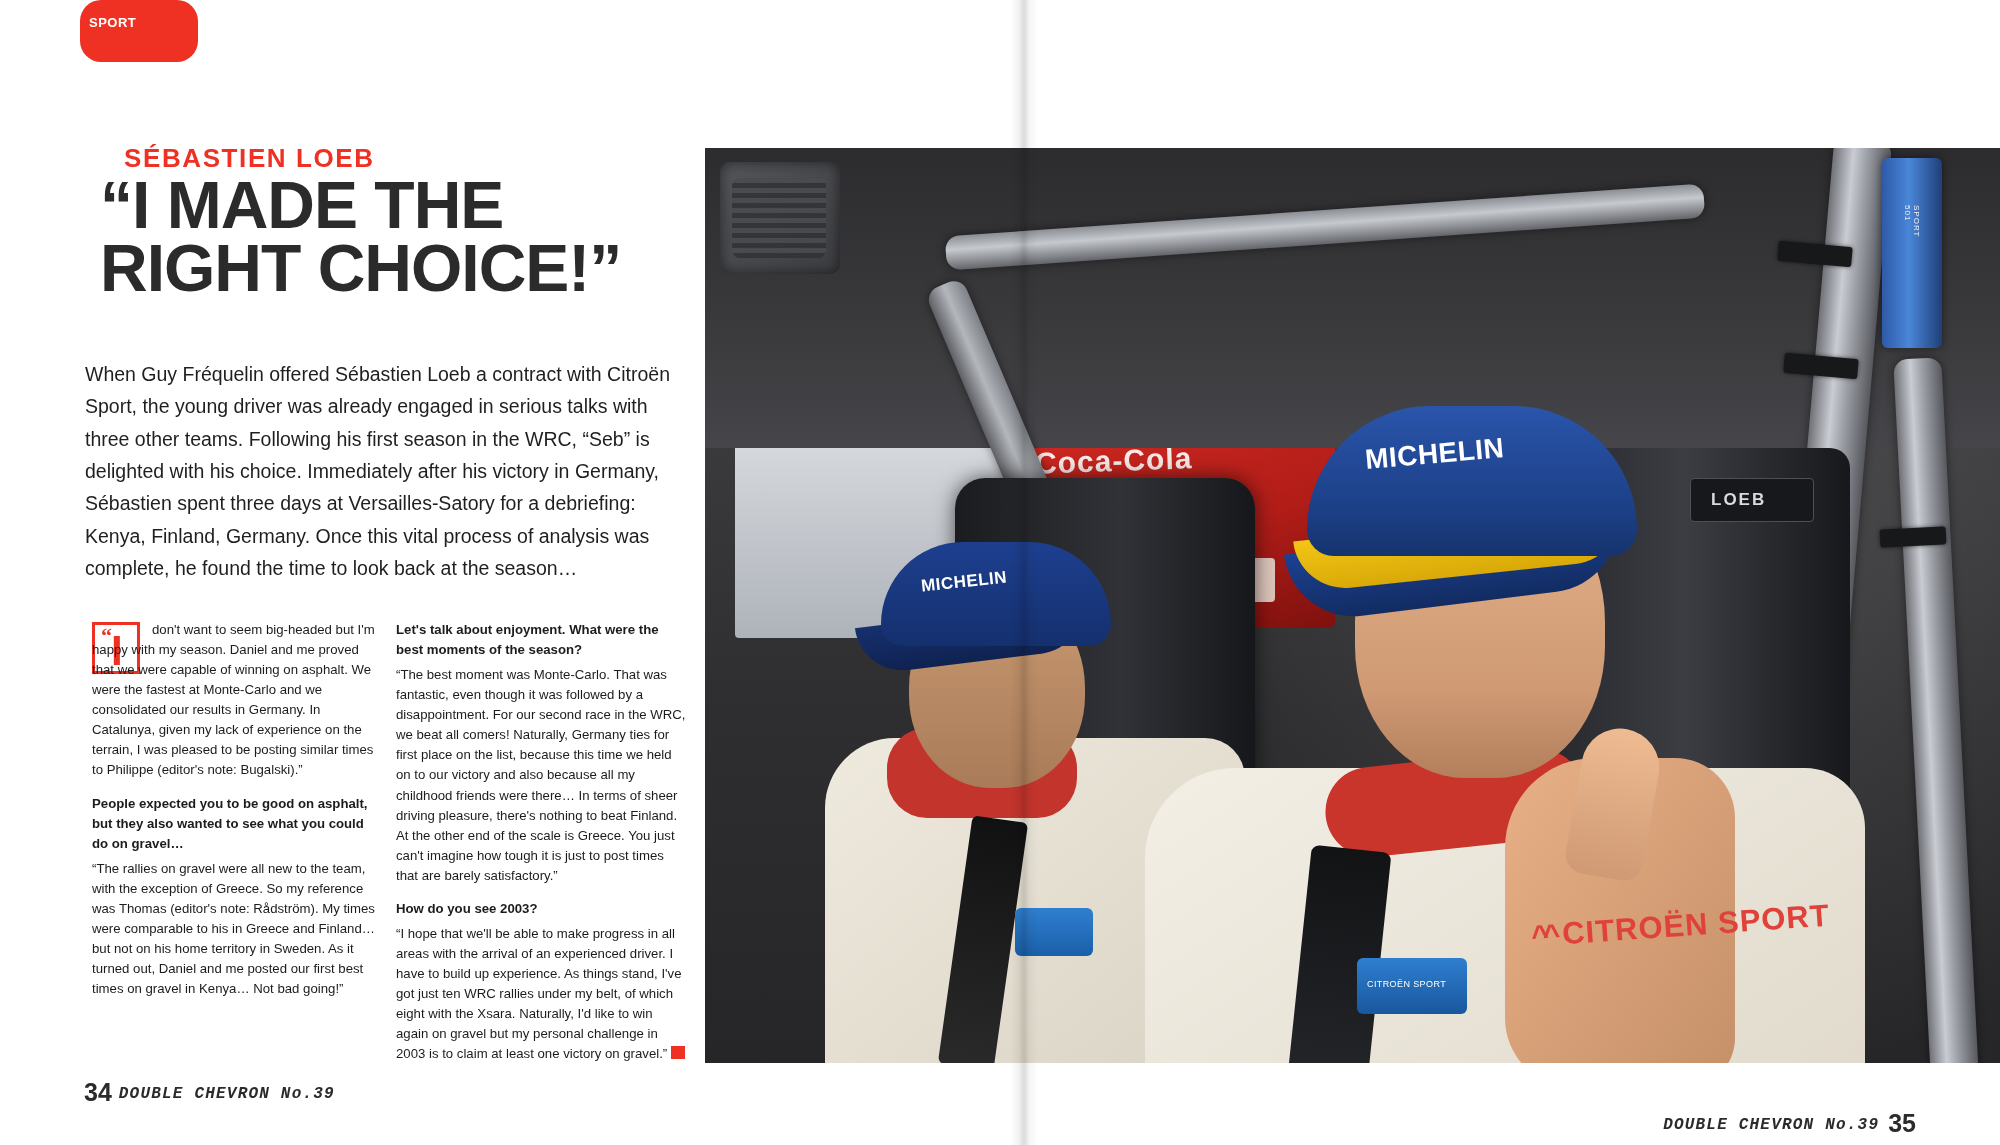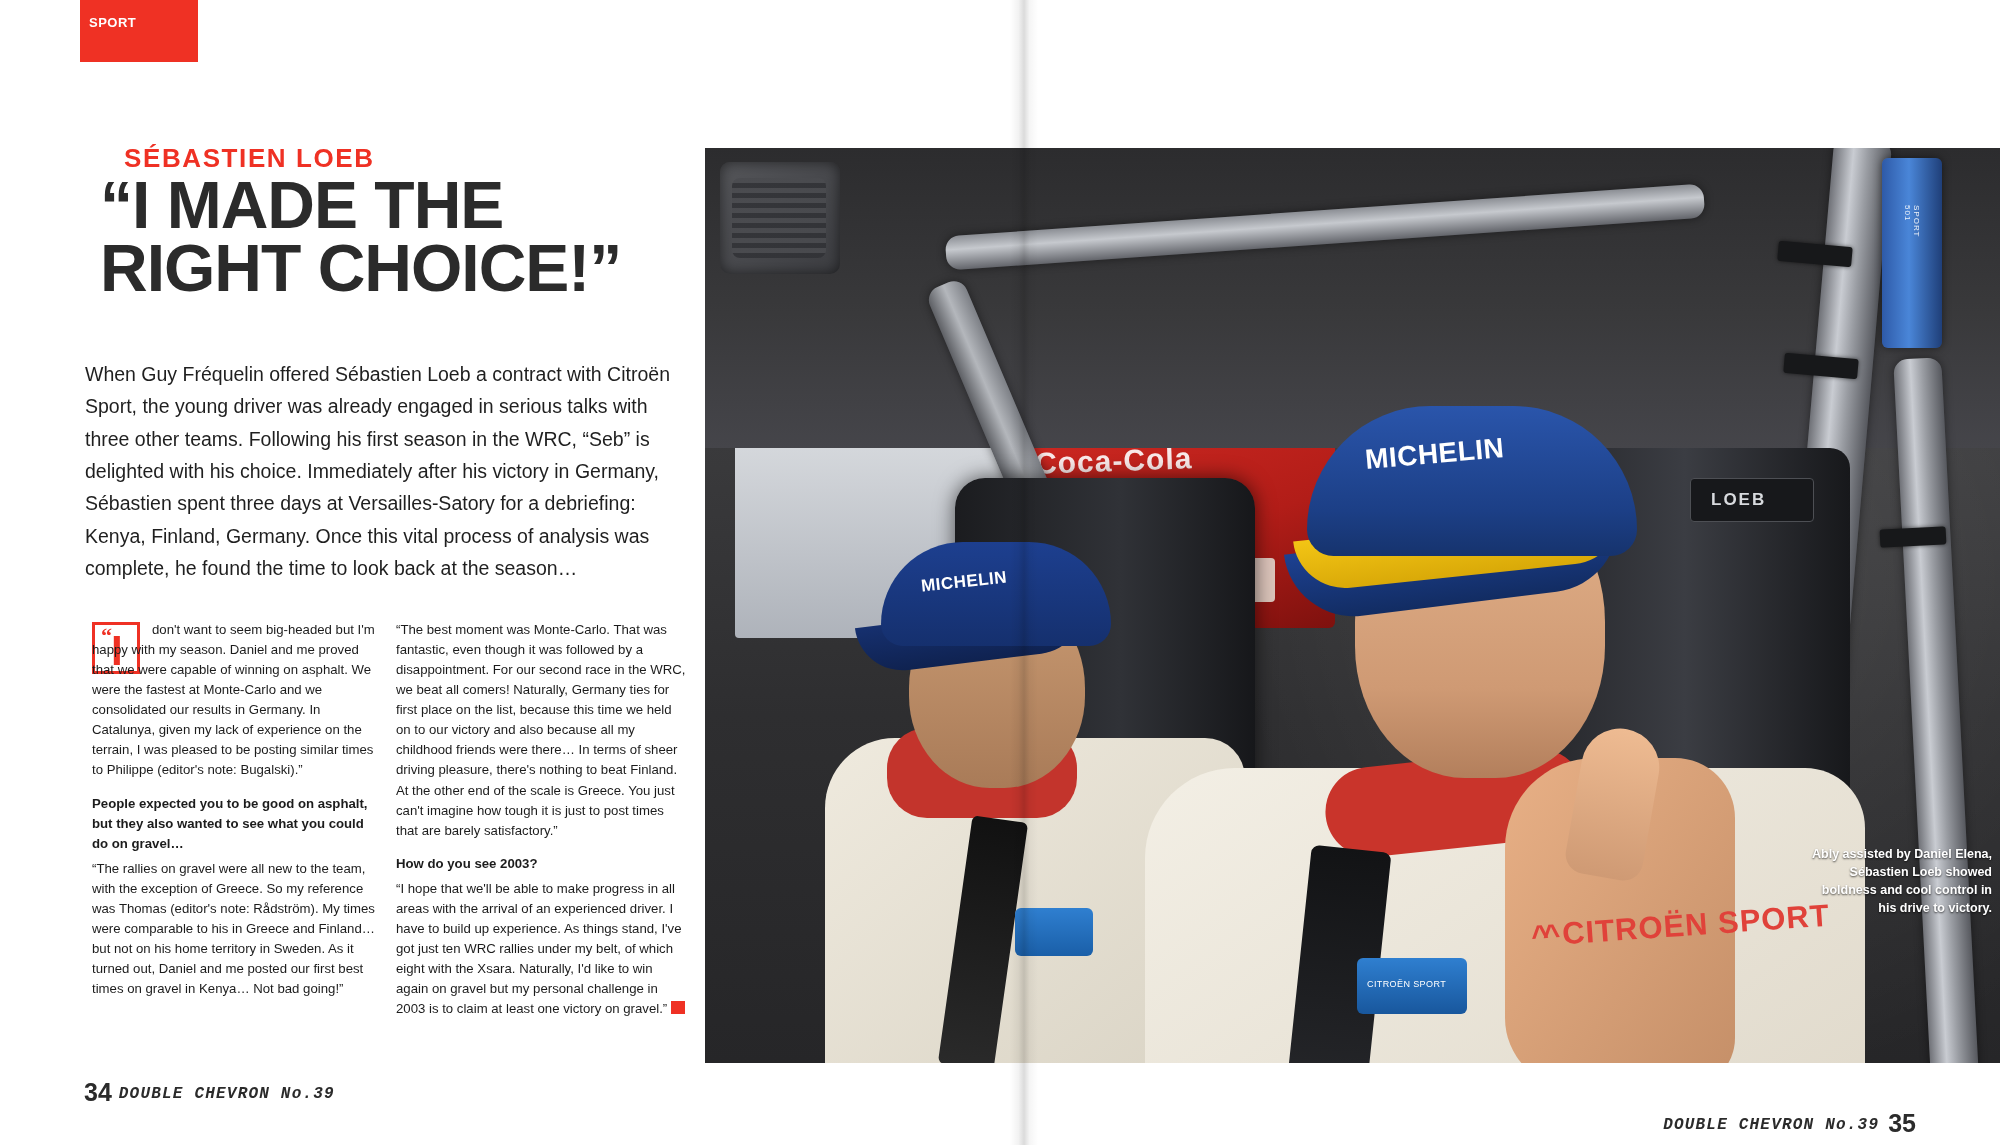--- a/index.html
+++ b/index.html
@@ -36,20 +36,21 @@
     pointer-events: none;
     z-index: 6;
   }
   .sport-tab {
     position: absolute;
     left: 80px;
     top: 0;
     width: 118px;
     height: 62px;
     background: #ef3124;
+    border-radius: 21px;
   }
   .sport-tab span {
     position: absolute;
     left: 9px;
     top: 15px;
     color: #ffffff;
     font-size: 13px;
     font-weight: bold;
     letter-spacing: 0.5px;
   }
@@ -555,20 +556,21 @@
     <span class="i">I</span>
   </div>
 
   <div class="col col1">
     <p class="firstpara">don't want to seem big-headed but I'm happy with my season. Daniel and me proved that we were capable of winning on asphalt. We were the fastest at Monte-Carlo and we consolidated our results in Germany. In Catalunya, given my lack of experience on the terrain, I was pleased to be posting similar times to Philippe (editor's note: Bugalski).”</p>
     <p class="sub">People expected you to be good on asphalt, but they also wanted to see what you could do on gravel…</p>
     <p>“The rallies on gravel were all new to the team, with the exception of Greece. So my reference was Thomas (editor's note: Rådström). My times were comparable to his in Greece and Finland… but not on his home territory in Sweden. As it turned out, Daniel and me posted our first best times on gravel in Kenya… Not bad going!”</p>
   </div>
 
   <div class="col col2">
+    <p class="sub">Let's talk about enjoyment. What were the best moments of the season?</p>
     <p>“The best moment was Monte-Carlo. That was fantastic, even though it was followed by a disappointment. For our second race in the WRC, we beat all comers! Naturally, Germany ties for first place on the list, because this time we held on to our victory and also because all my childhood friends were there… In terms of sheer driving pleasure, there's nothing to beat Finland. At the other end of the scale is Greece. You just can't imagine how tough it is just to post times that are barely satisfactory.”</p>
     <p class="sub">How do you see 2003?</p>
     <p><span>“I hope that we'll be able to make progress in all areas with the arrival of an experienced driver. I have to build up experience. As things stand, I've got just ten WRC rallies under my belt, of which eight with the Xsara. Naturally, I'd like to win again on gravel but my personal challenge in 2003 is to claim at least one victory on gravel.”</span><span class="endmark"></span></p>
   </div>
 
   <div class="photo">
     <div class="sky"></div>
     <div class="window"></div>
     <div class="red-car"></div>
     <div class="banner-text">Coca-Cola</div>
@@ -619,21 +621,20 @@
       <div class="michelin-badge">MICHELIN</div>
       <div class="thumb"></div>
       <div class="thumb-up"></div>
     </div>
 
     <div class="citroen-logo">
       <span class="chev">^^</span><span>CITROËN SPORT</span>
     </div>
   </div>
 
-  <div class="caption">Ably assisted by Daniel Elena, Sébastien Loeb showed boldness and cool control in his drive to victory.</div>
 
   <div class="gutter"></div>
 
   <div class="folio-left">
     <span class="num">34</span><span class="txt">DOUBLE CHEVRON No.39</span>
   </div>
   <div class="folio-right">
     <span class="txt">DOUBLE CHEVRON No.39</span><span class="num">35</span>
   </div>
 

